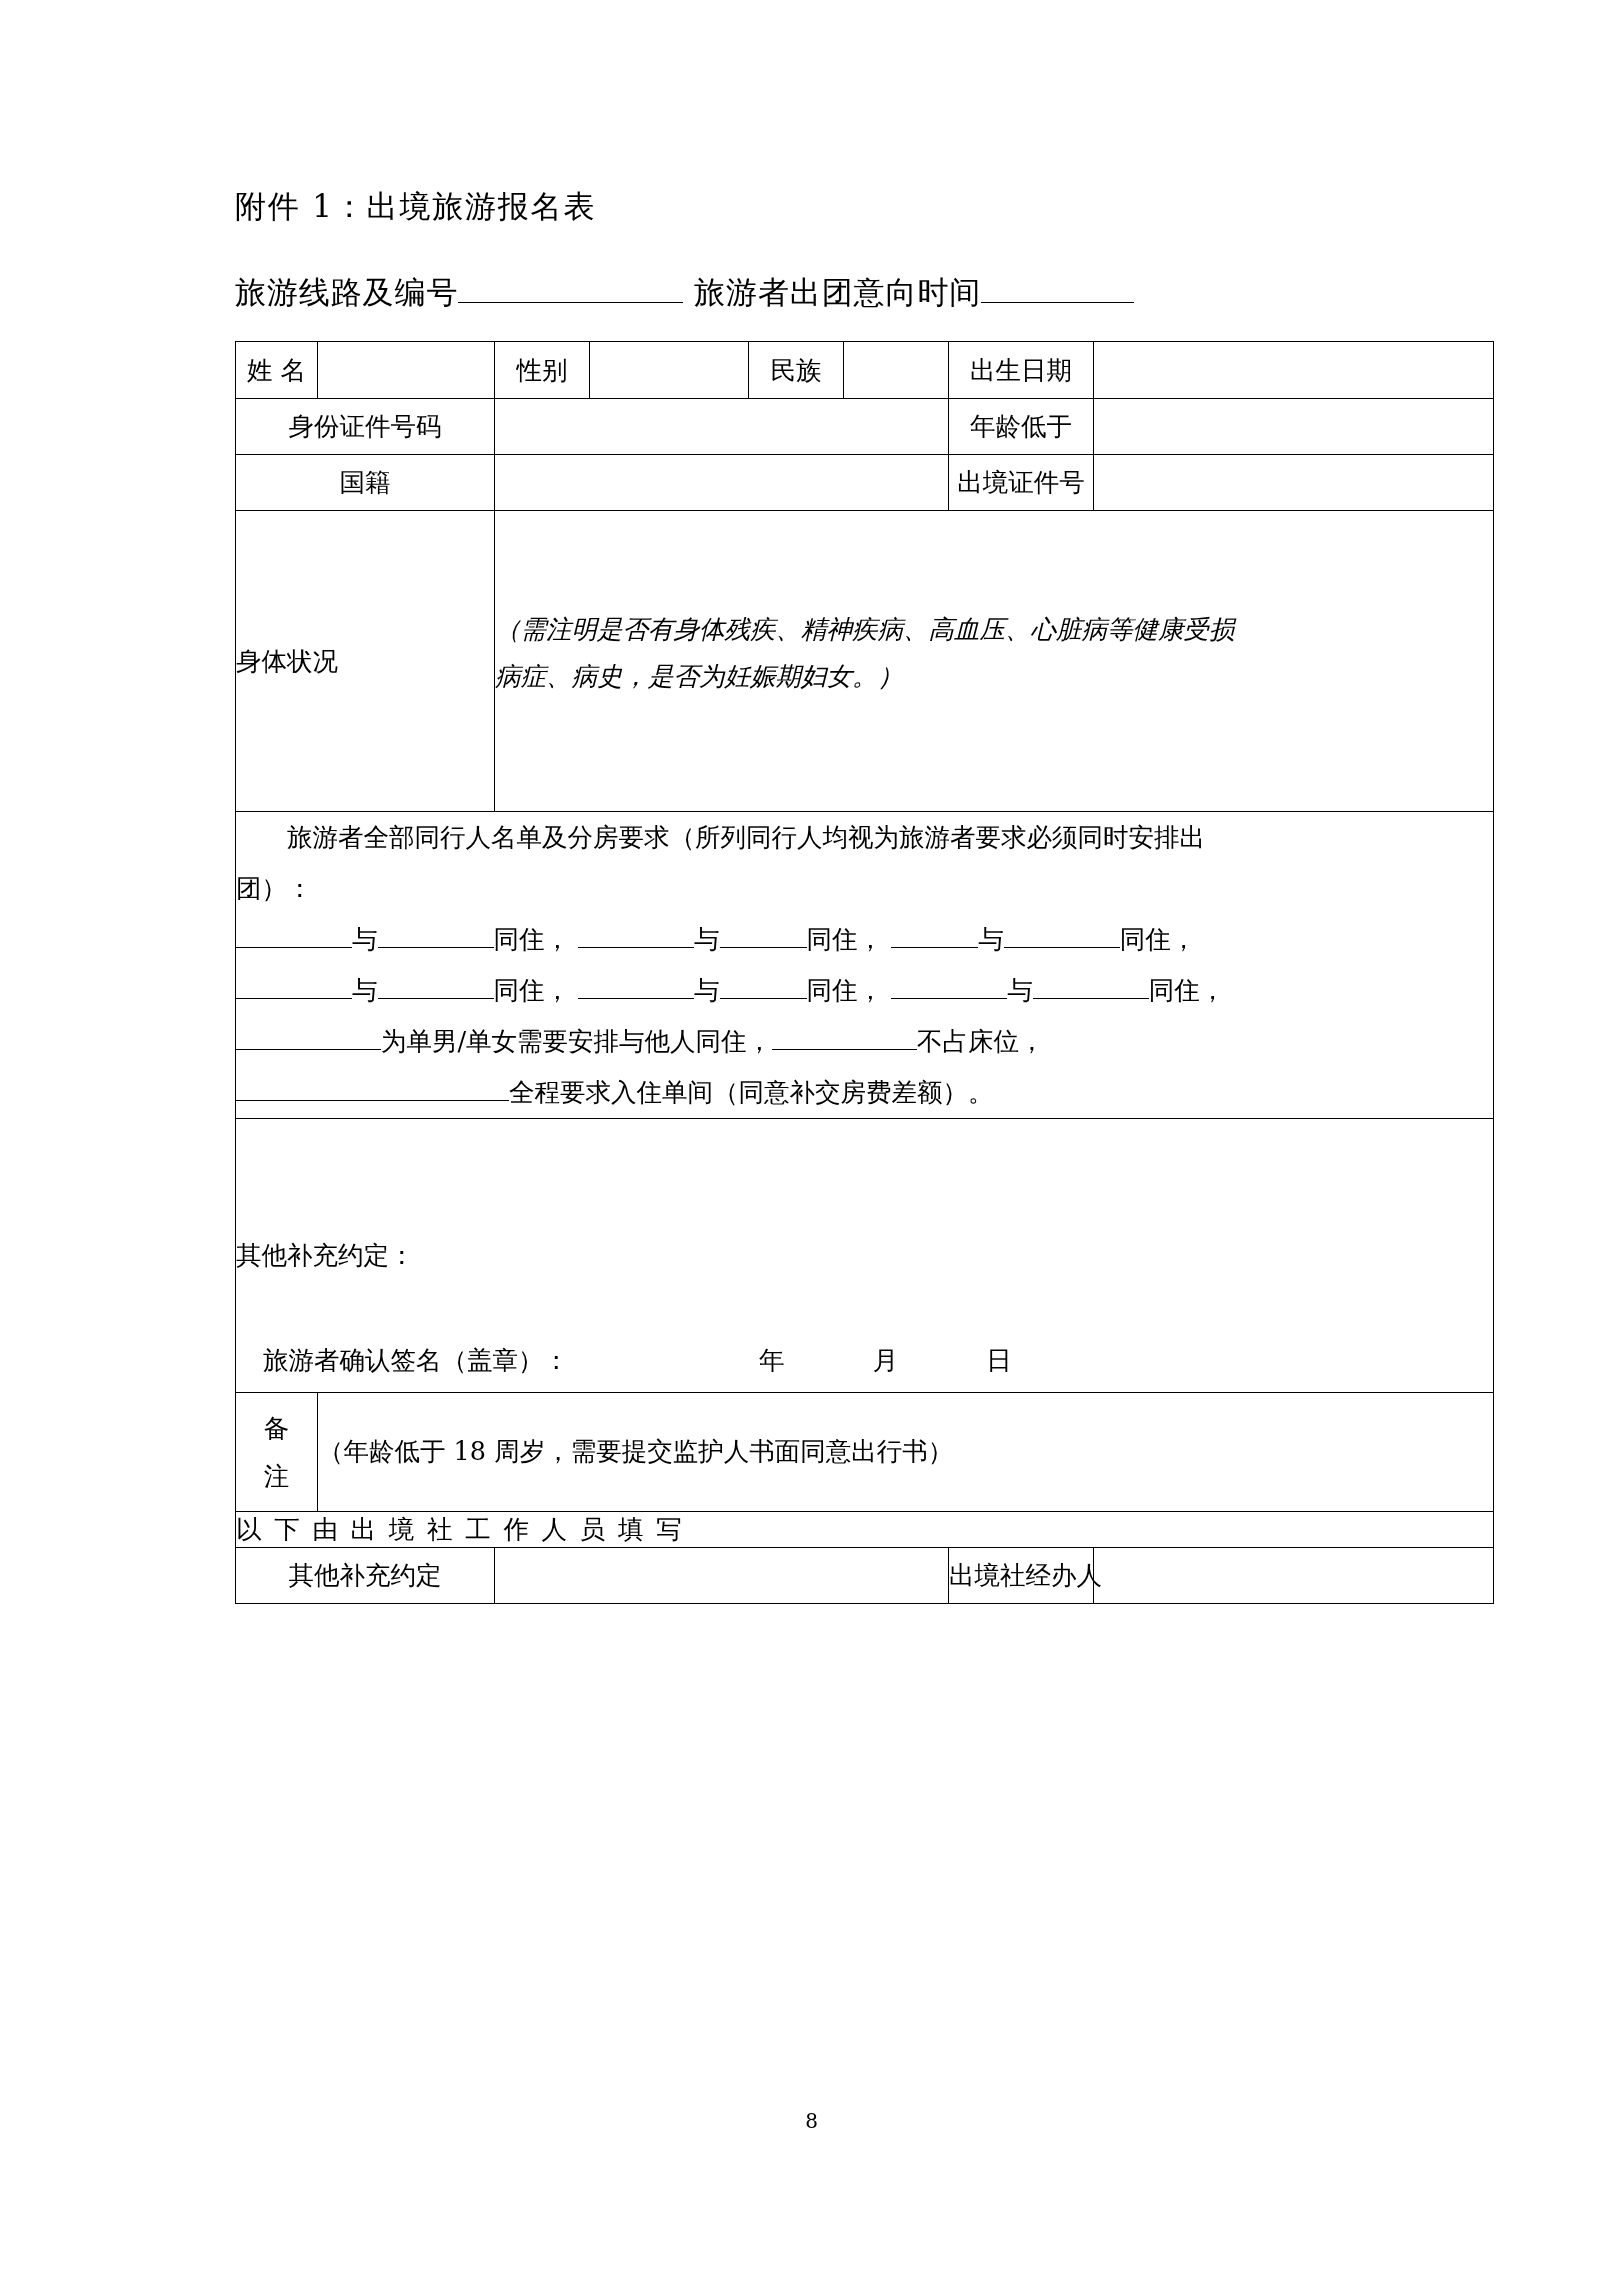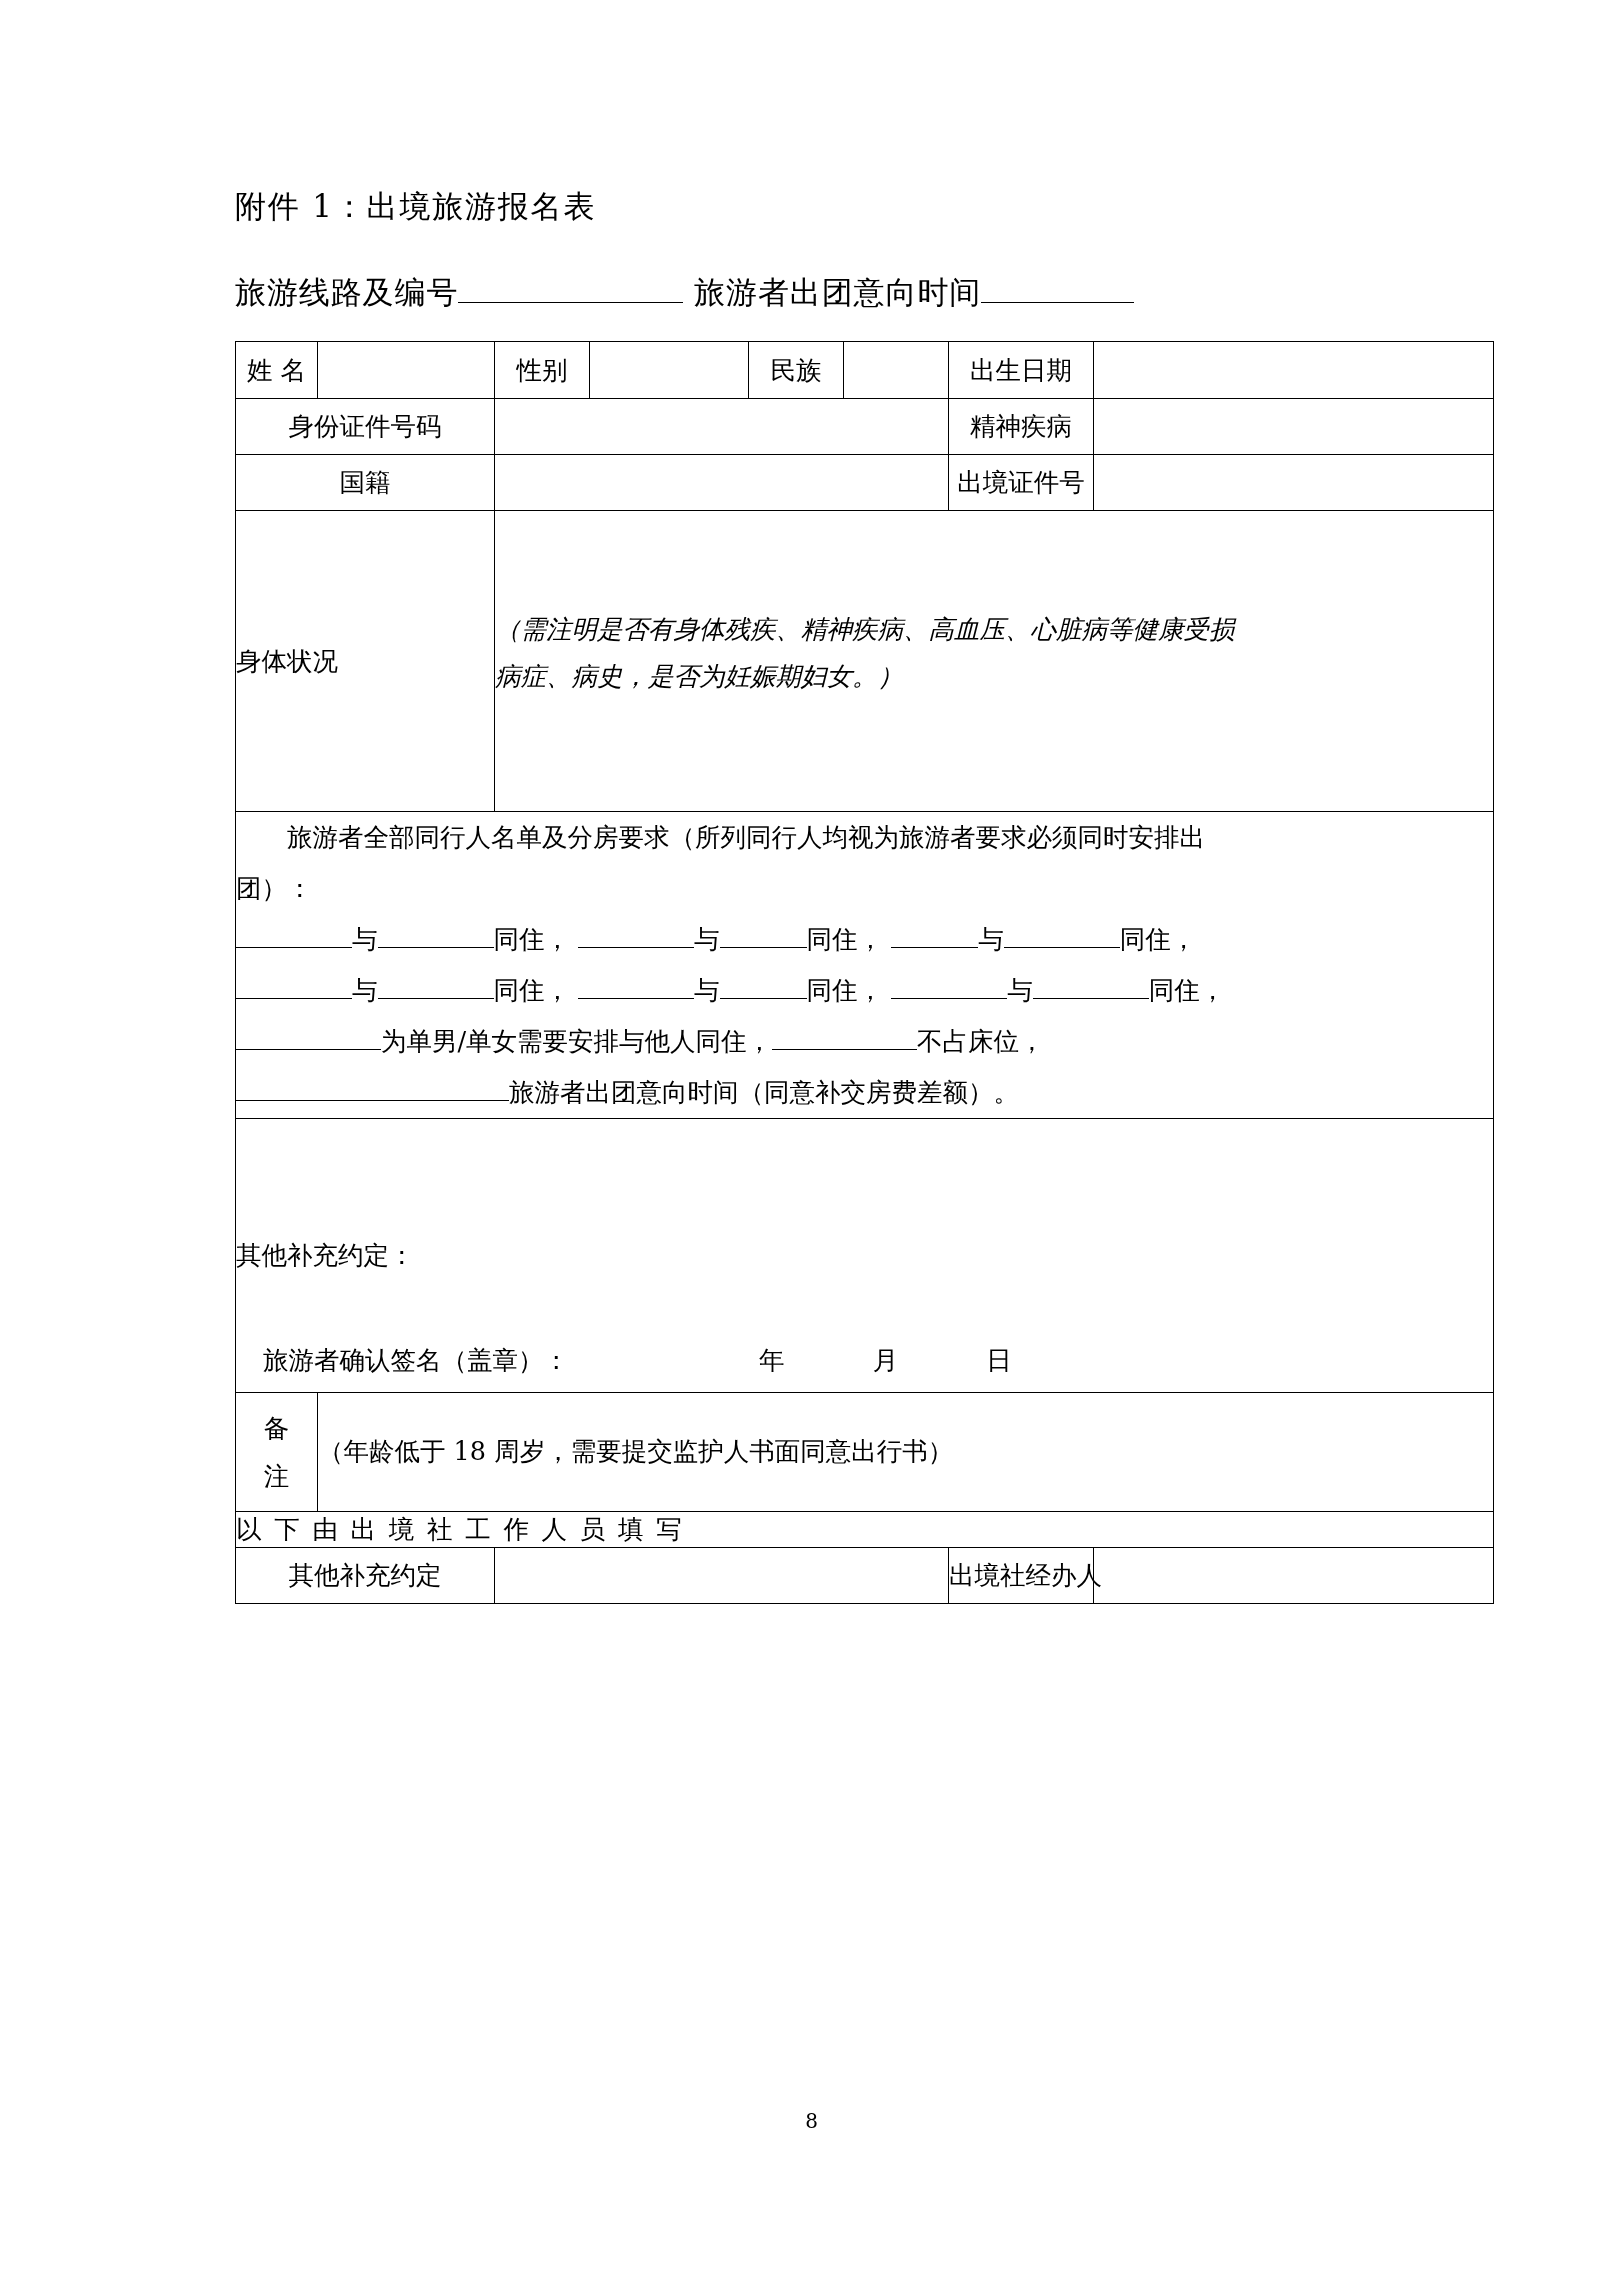--- a/index.html
+++ b/index.html
@@ -177,21 +177,21 @@
         <td class="cell-pad"></td>
         <td class="lbl">民族</td>
         <td class="cell-pad"></td>
         <td class="lbl">出生日期</td>
         <td class="cell-pad"></td>
       </tr>
 
       <tr class="r2">
         <td class="lbl" colspan="2">身份证件号码</td>
         <td class="cell-pad" colspan="4"></td>
-        <td class="lbl">精神疾病</td>
+        <td class="lbl">年龄低于</td>
         <td class="cell-pad"></td>
       </tr>
 
       <tr class="r2">
         <td class="lbl" colspan="2">国籍</td>
         <td class="cell-pad" colspan="4"></td>
         <td class="lbl">出境证件号</td>
         <td class="cell-pad"></td>
       </tr>
 
@@ -216,21 +216,21 @@
           </p>
           <p>
             <span class="blank u-md"></span><span>与</span><span class="blank u-md"></span><span>同住，</span>
             <span class="blank u-md"></span><span>与</span><span class="blank u-sm"></span><span>同住，</span>
             <span class="blank u-md"></span><span>与</span><span class="blank u-md"></span><span>同住，</span>
           </p>
           <p>
             <span class="blank u-lg"></span><span>为单男/单女需要安排与他人同住，</span><span class="blank u-lg"></span><span>不占床位，</span>
           </p>
           <p>
-            <span class="blank u-xxl"></span><span>旅游者出团意向时间（同意补交房费差额）。</span>
+            <span class="blank u-xxl"></span><span>全程要求入住单间（同意补交房费差额）。</span>
           </p>
         </td>
       </tr>
 
       <tr>
         <td class="other-cell" colspan="8">
           <div>其他补充约定：</div>
           <div class="sign-row">
             <span>旅游者确认签名（盖章）：</span>
             <span class="ymd">年    月    日</span>

